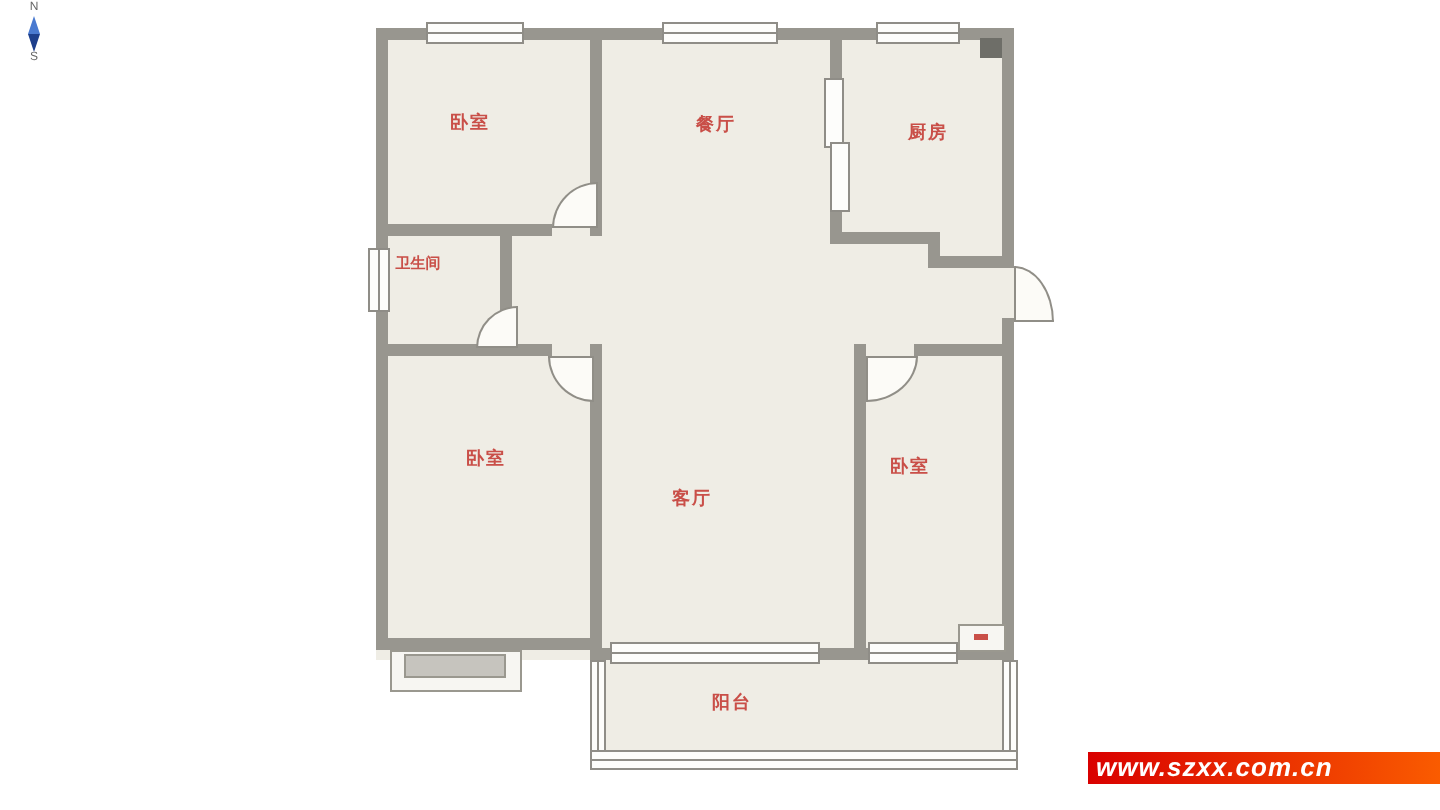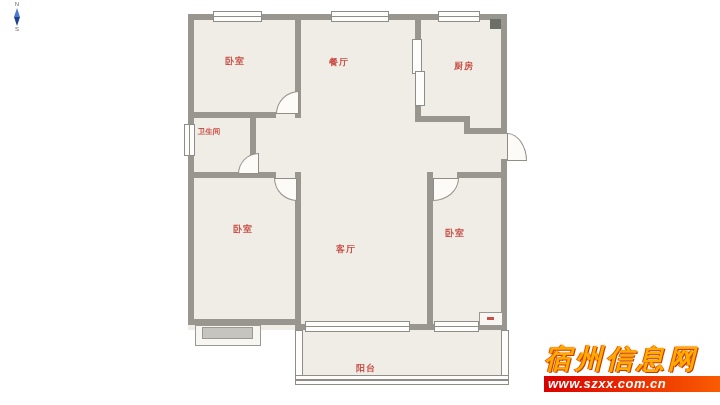--- a/index.html
+++ b/index.html
@@ -99,24 +99,23 @@
   <div class="panel" style="left:415px;top:71px;width:8px;height:33px;"></div>
 
   <div class="flue" style="left:490px;top:19px;width:11px;height:10px;"></div>
   <div class="bay-outer" style="left:195px;top:325px;width:64px;height:19px;"></div>
   <div class="bay-inner" style="left:202px;top:327px;width:49px;height:10px;"></div>
   <div class="ac-box" style="left:479px;top:312px;width:22px;height:12px;">
     <div class="ac-mark"></div>
   </div>
 
   <div class="rlabel" style="left:235px;top:55px;">卧室</div>
-  <div class="rlabel" style="left:339px;top:56px;">餐厅</div>
+  <div class="rlabel" style="left:358px;top:56px;">餐厅</div>
   <div class="rlabel" style="left:464px;top:60px;">厨房</div>
   <div class="rlabel small" style="left:209px;top:127px;">卫生间</div>
   <div class="rlabel" style="left:243px;top:223px;">卧室</div>
   <div class="rlabel" style="left:346px;top:243px;font-family:Liberation Serif, serif;">客厅</div>
   <div class="rlabel" style="left:455px;top:227px;">卧室</div>
-  <div class="rlabel" style="left:366px;top:362px;">阳台</div>
+  <div class="rlabel" style="left:366px;top:345px;">阳台</div>
 
-  <div class="wm-title">宿州信息网</div>
   <div class="wm-banner">www.szxx.com.cn</div>
 
 </div>
 
 </body></html>

